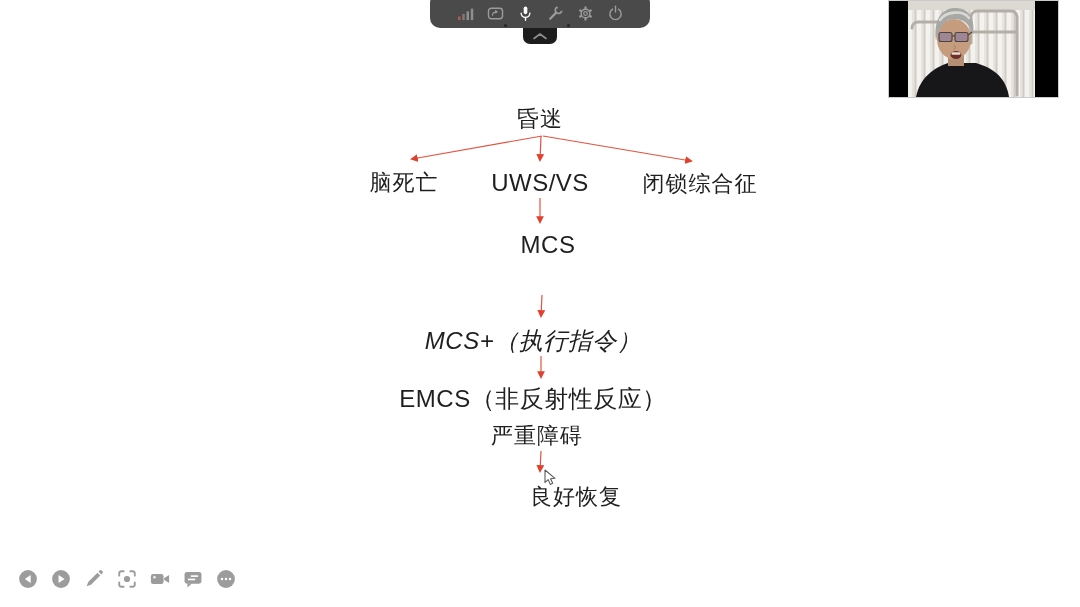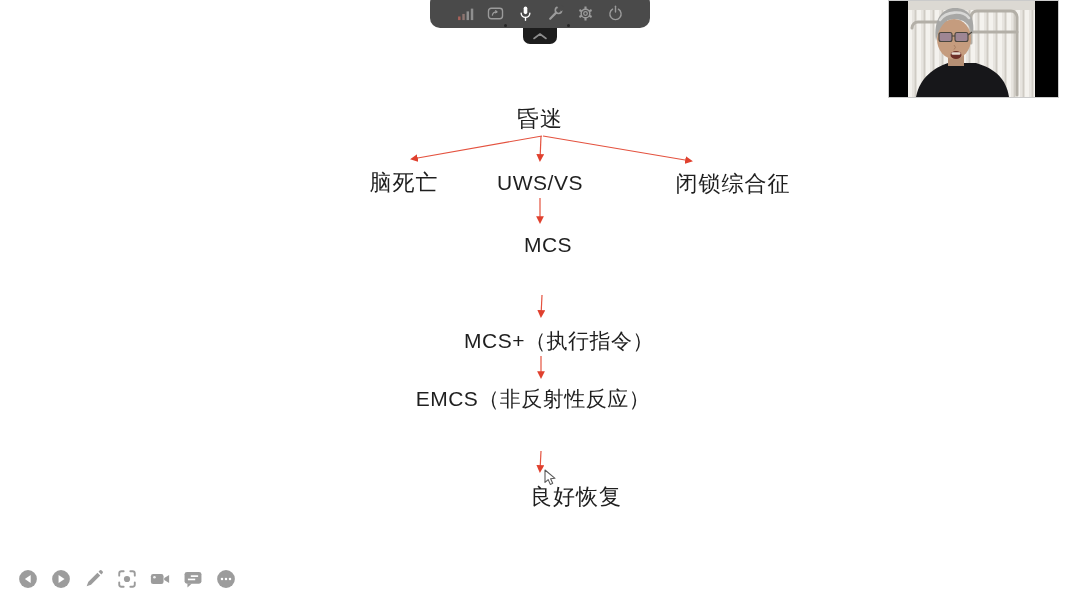--- a/index.html
+++ b/index.html
@@ -13,21 +13,21 @@
   .tb-icon{width:17px;height:17px;display:block;cursor:pointer;}
   .tb-dot{position:absolute;width:3px;height:3px;border-radius:50%;background:#262626;top:24px;}
   .tb-dot.d1{left:504px;}
   .tb-dot.d2{left:567px;}
   .collapse-tab{position:absolute;left:523px;top:28px;width:34px;height:16px;background:#1d1d1d;
                 border-radius:0 0 7px 7px;display:flex;align-items:center;justify-content:center;cursor:pointer;}
 
   
   .node{position:absolute;transform:translate(-50%,-50%);color:#1f1f1f;white-space:nowrap;}
   .cn{font-size:22px;letter-spacing:1px;}
-  .mix{font-size:21px;letter-spacing:0.5px;}
+  .mix{font-size:24px;letter-spacing:0.5px;}
   .arrows{position:absolute;left:0;top:0;pointer-events:none;}
 
   
   .webcam{position:absolute;left:888px;top:0;width:171px;height:98px;background:#000;
           border:1px solid #cbcbcb;box-sizing:border-box;overflow:hidden;cursor:pointer;}
   .webcam svg{position:absolute;left:19px;top:0;}
 
   
   .bottom-toolbar{position:absolute;left:18px;top:569px;display:flex;gap:13px;align-items:center;}
   .pb-icon{width:20px;height:20px;display:block;cursor:pointer;}
@@ -101,24 +101,25 @@
       <line x1="540" y1="198" x2="540" y2="222" marker-end="url(#ah)"></line>
       <line x1="542" y1="295" x2="541" y2="316" marker-end="url(#ah)"></line>
       <line x1="541" y1="356" x2="541" y2="377" marker-end="url(#ah)"></line>
       <line x1="541" y1="451" x2="540" y2="471" marker-end="url(#ah)"></line>
     </g>
   </svg>
 
   <div class="node cn" style="left:540px;top:119px;">昏迷</div>
   <div class="node cn" style="left:404px;top:183px;">脑死亡</div>
   <div class="node mix" style="left:540px;top:183px;">UWS/VS</div>
-  <div class="node cn" style="left:700px;top:184px;margin-left:33px;">闭锁综合征</div>
+  <div class="node cn" style="left:700px;top:184px;">闭锁综合征</div>
   <div class="node mix" style="left:548px;top:245px;">MCS</div>
-  <div class="node mix" style="left:559px;top:341px;">MCS+（执行指令）</div>
+  <div class="node mix" style="left:533px;top:341px;font-style:italic;">MCS+（执行指令）</div>
   <div class="node mix" style="left:533px;top:399px;">EMCS（非反射性反应）</div>
+  <div class="node cn" style="left:537px;top:436px;">严重障碍</div>
   <div class="node cn" style="left:576px;top:497px;">良好恢复</div>
 
   <div class="webcam">
     <svg width="127" height="96" viewBox="0 0 127 96">
       <defs>
         <pattern id="pleat" width="9" height="96" patternUnits="userSpaceOnUse">
           <rect width="9" height="96" fill="#e7e4df"></rect>
           <rect width="4" height="96" fill="#f4f2ee"></rect>
           <rect x="6.6" width="1.6" height="96" fill="#cfcbc4"></rect>
         </pattern>

